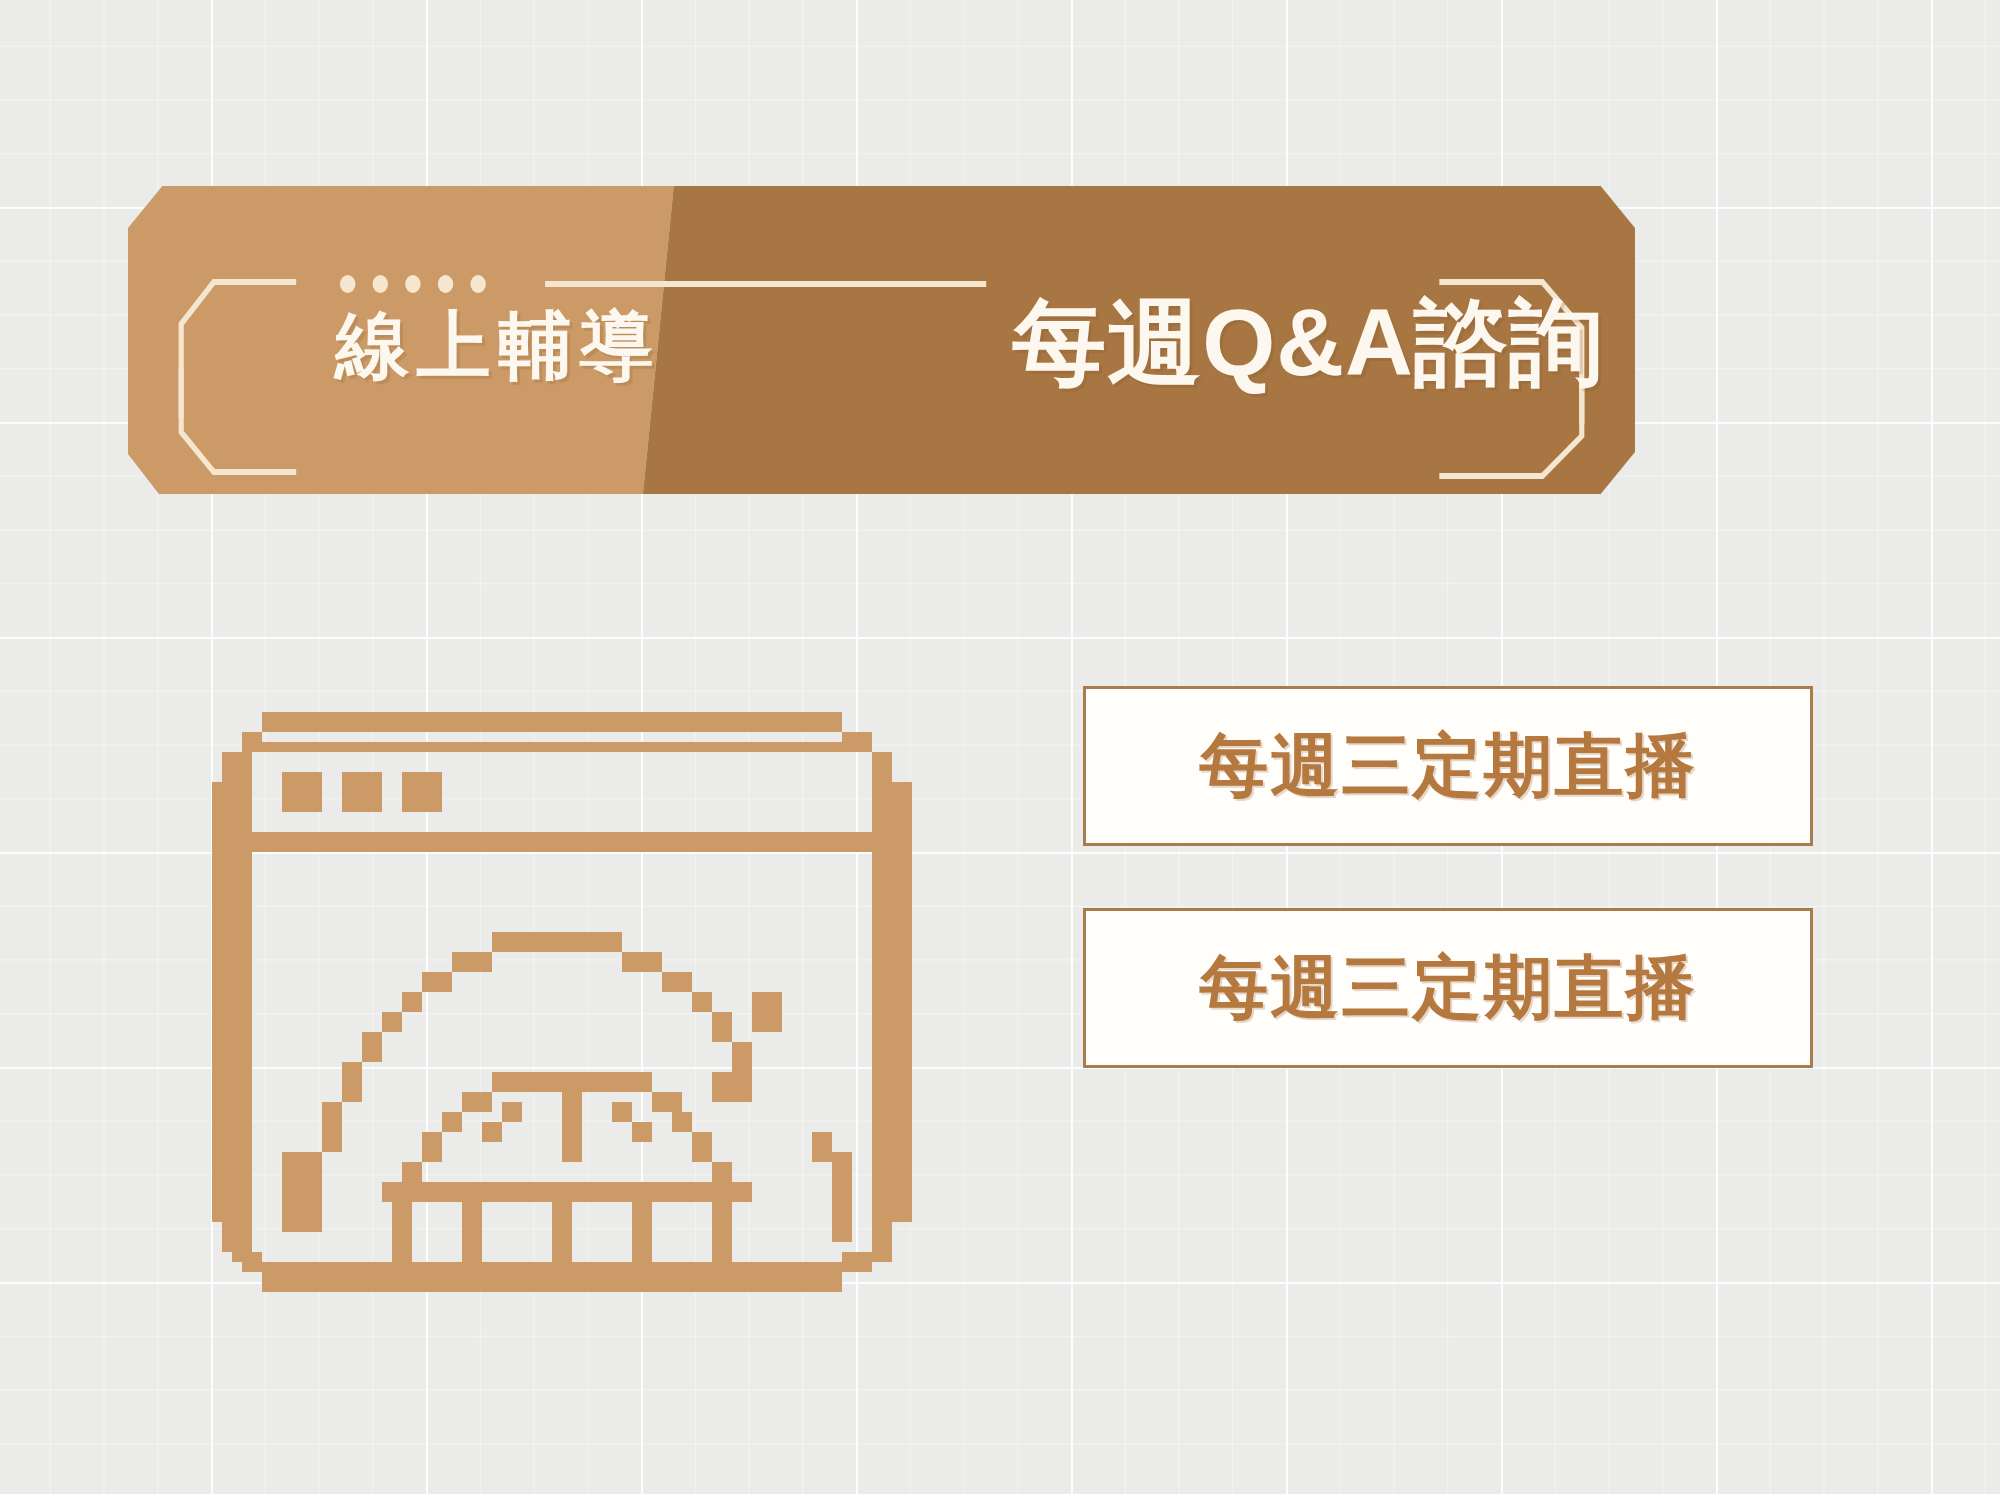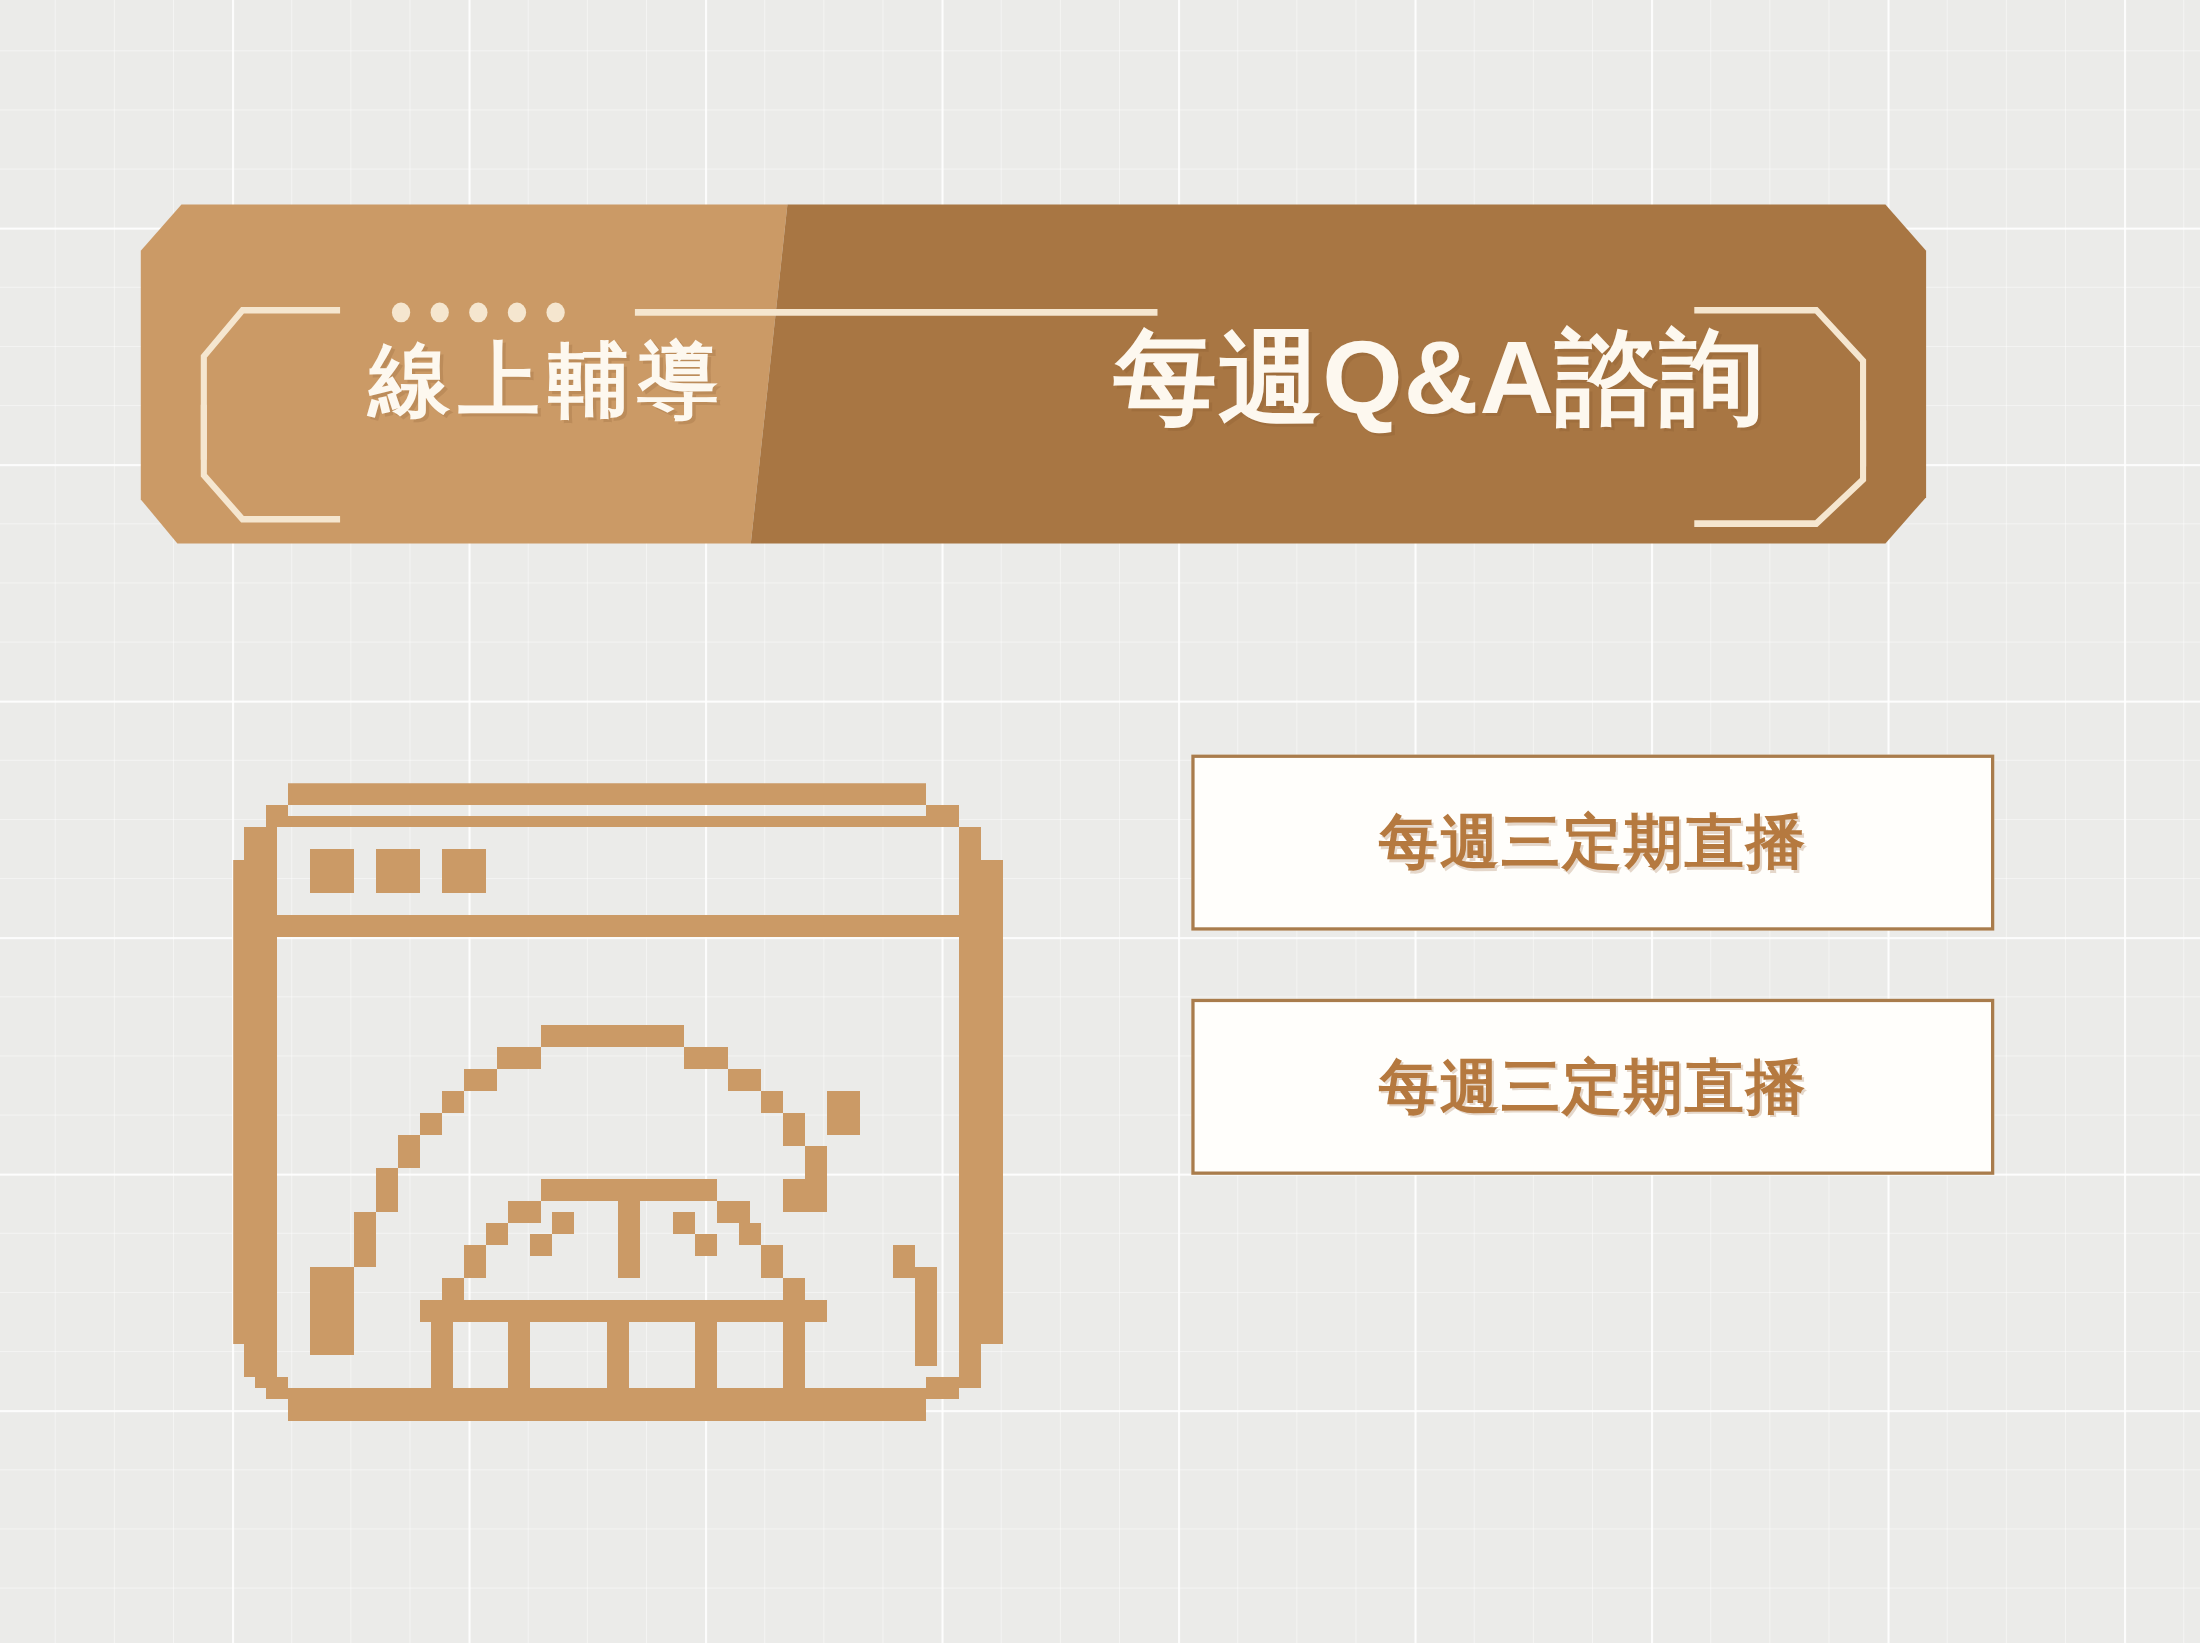--- a/index.html
+++ b/index.html
@@ -31,21 +31,21 @@
       53.75px 53.75px,
       53.75px 53.75px;
     background-position: -4px -8px, -4px -8px, -4px -8px, -4px -8px;
   }
 
   
   #banner {
     position: absolute;
     left: 128px;
     top: 186px;
-    width: 1623px;
+    width: 1507px;
     height: 308px;
   }
   #banner svg {
     display: block;
     width: 100%;
     height: 100%;
     overflow: visible;
   }
 
   .banner-label {
@@ -103,21 +103,21 @@
     height: 160px;
     background: #fffefb;
     border: 3px solid #a97c4c;
     display: flex;
     align-items: center;
     justify-content: center;
     box-sizing: border-box;
   }
   .feature-text {
     color: #b5793f;
-    font-size: 54px;
+    font-size: 69px;
     font-weight: bold;
     letter-spacing: 0.03em;
     white-space: nowrap;
     text-shadow: 2px 2px 0 rgba(150, 100, 55, 0.25);
   }
 </style>
 </head>
 <body>
 
 <div id="bg-grid"></div>

